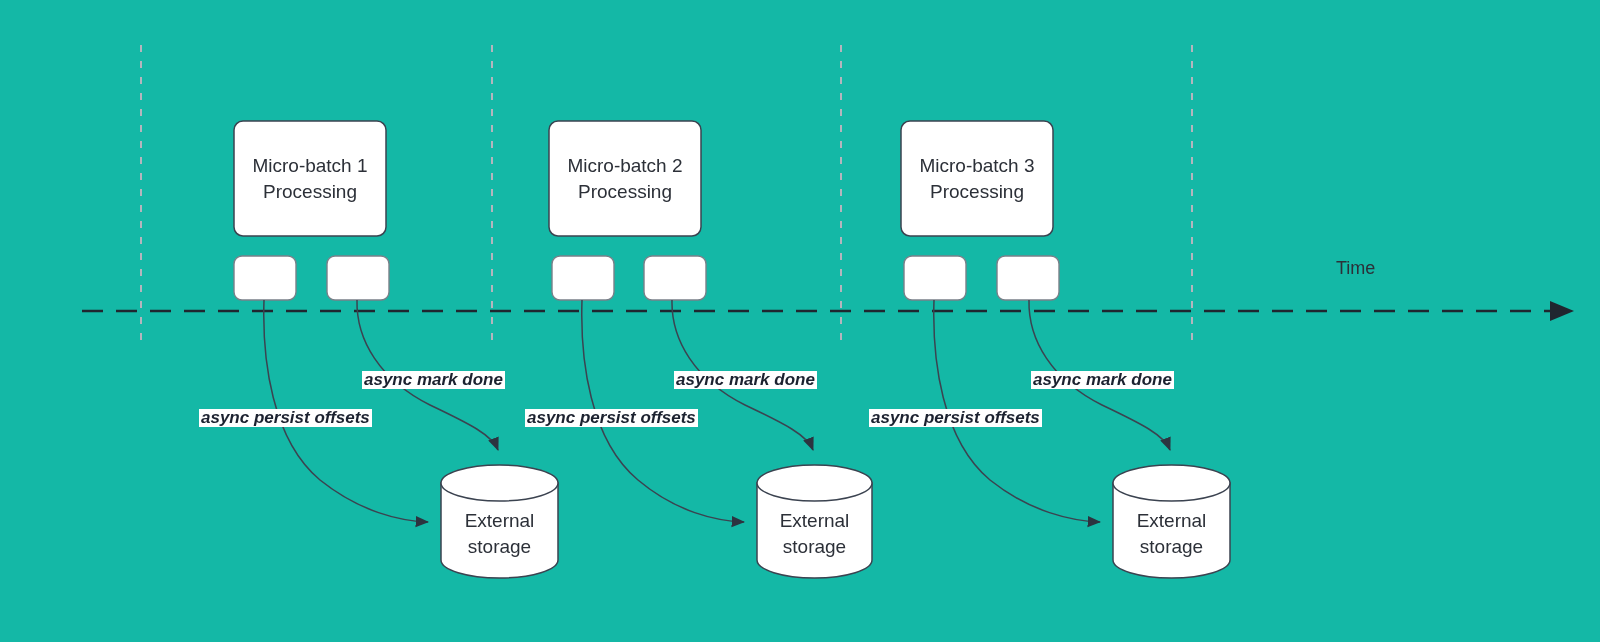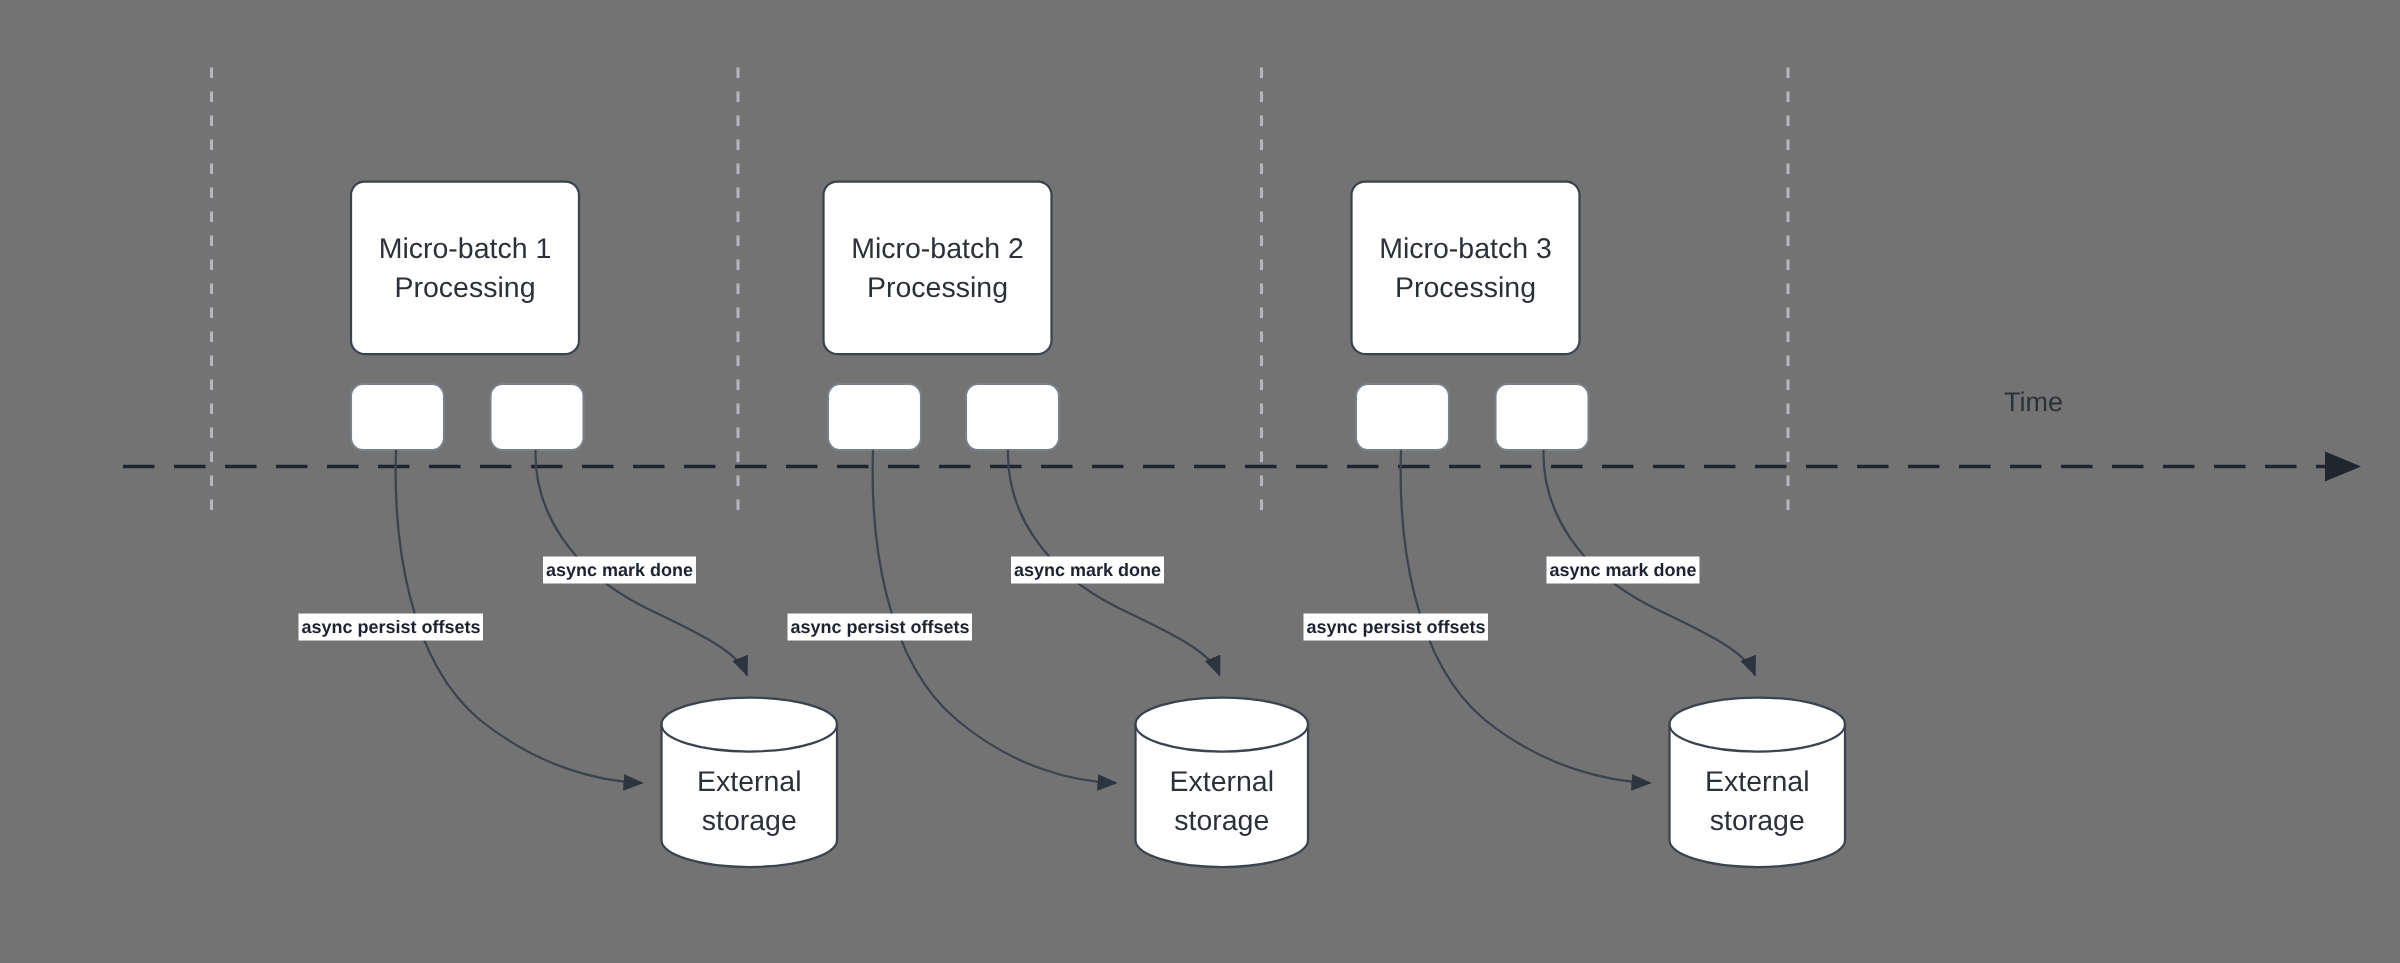--- a/index.html
+++ b/index.html
@@ -8,21 +8,21 @@
     background: #ffffff;
   }
   body {
     font-family: "Liberation Sans", sans-serif;
     -webkit-font-smoothing: antialiased;
   }
   #canvas {
     position: relative;
     width: 1600px;
     height: 642px;
-    background: #737373;
+    background: #14b8a6;
     overflow: hidden;
   }
   #diagram-svg {
     position: absolute;
     left: 0;
     top: 0;
     width: 1600px;
     height: 642px;
   }
   .svg-text-box {
@@ -36,28 +36,29 @@
     fill: #2c3038;
   }
   .svg-text-axis {
     font-family: "Liberation Sans", sans-serif;
     font-size: 18px;
     fill: #2c3038;
   }
   .edge-label {
     position: absolute;
     font-family: "Liberation Sans", sans-serif;
-    font-size: 12px;
+    font-size: 17px;
     font-weight: bold;
     color: #1c2230;
     background: #ffffff;
     white-space: nowrap;
     line-height: 16px;
     padding: 1px 2px;
     letter-spacing: 0px;
+    font-style: italic;
   }
 </style>
 </head>
 <body>
 
 <div id="canvas">
 
   <svg id="diagram-svg" viewBox="0 0 1600 642">
     <defs>
       <marker id="arrowFilled" viewBox="0 0 12 10" refX="11" refY="5" markerWidth="9" markerHeight="8" orient="auto-start-reverse">

